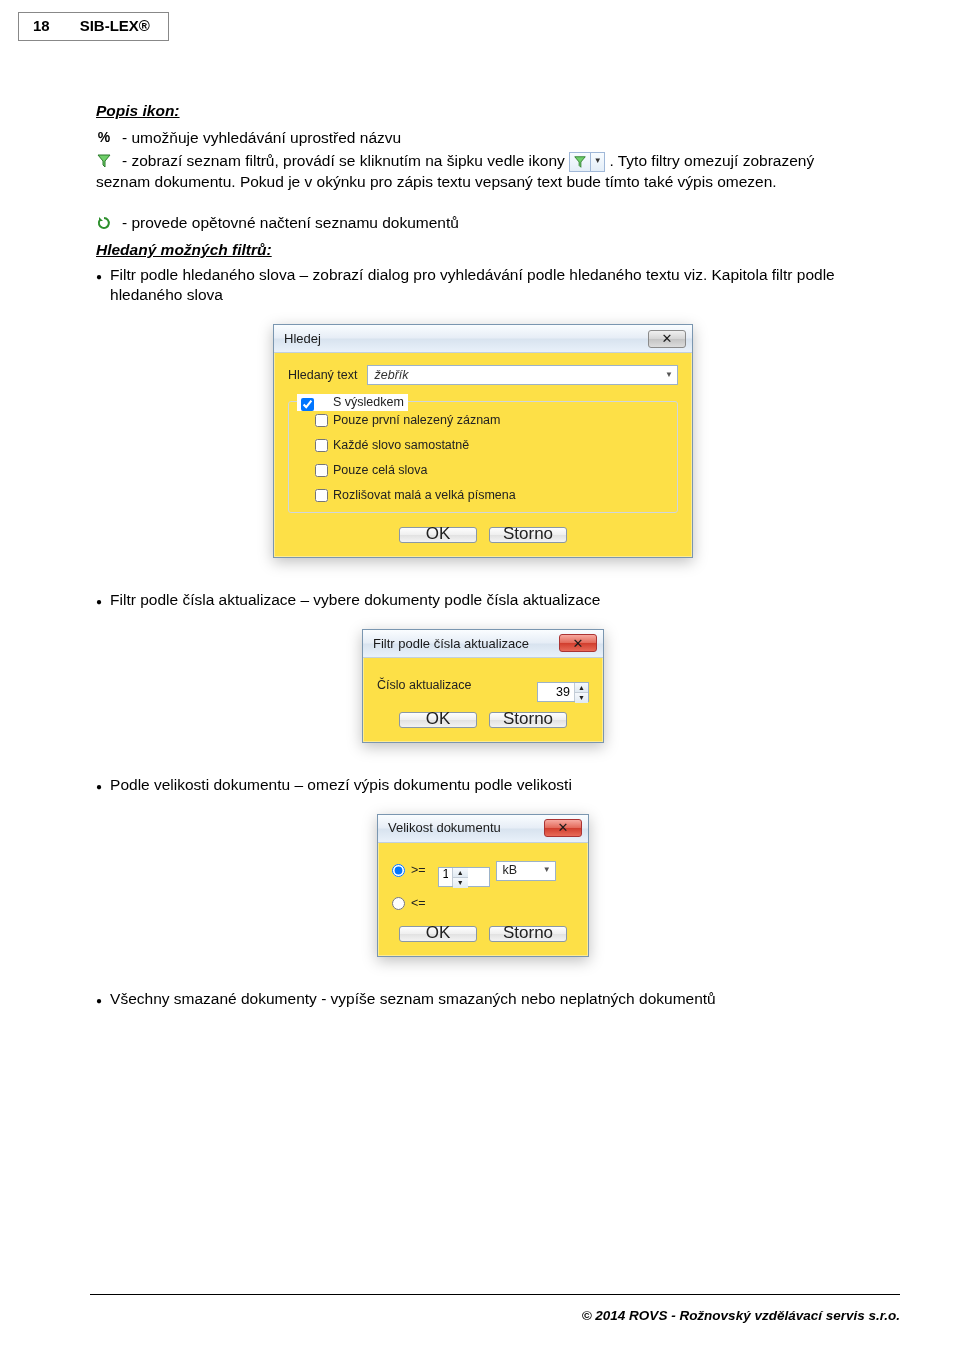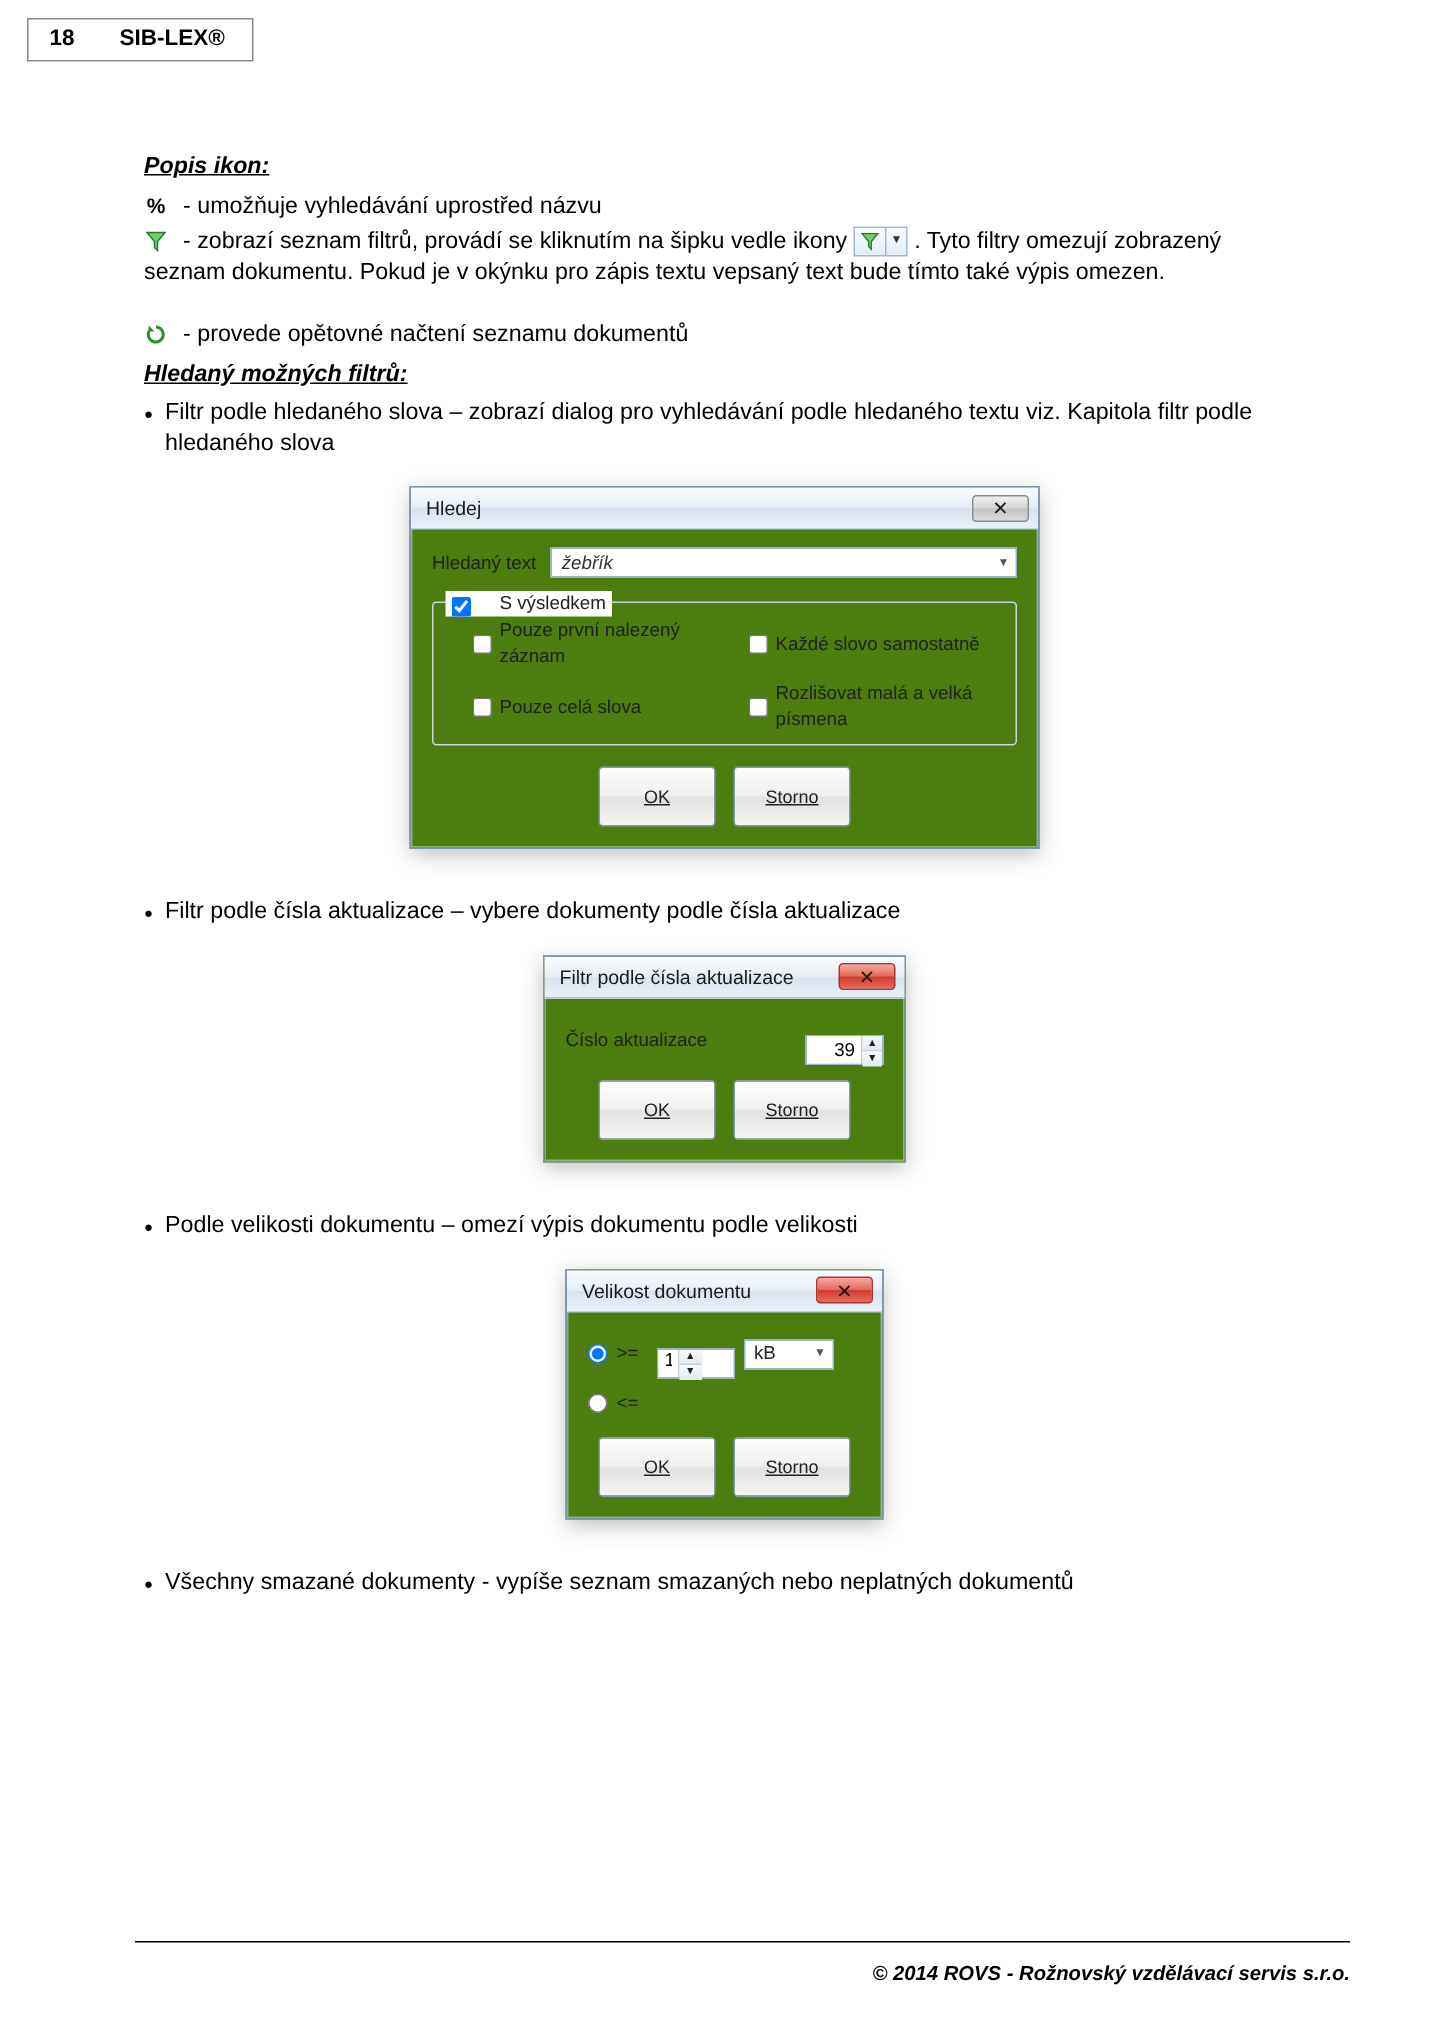--- a/index.html
+++ b/index.html
@@ -56,21 +56,21 @@
     font-weight: bold; font-style: italic; text-decoration: underline;
     margin-top: 6px; margin-bottom: 4px;
   }
   ul.bullets { list-style: none; padding-left: 0; }
   ul.bullets li { display:flex; align-items:flex-start; margin-bottom:3px; }
   ul.bullets li::before { content:"●"; font-size:10px; margin-right:8px; margin-top:5px; }
   .dialog-wrap { display:flex; justify-content:center; margin: 18px 0 32px 0; }
 
   
   .dlg {
-    background:#4d7c0f; border:1px solid #7a96b0;
+    background:#fde047; border:1px solid #7a96b0;
     box-shadow: 0 0 0 1px rgba(255,255,255,.4) inset, 0 4px 14px rgba(0,0,0,.25);
     font-size:12.5px; color:#222;
   }
   .dlg-title {
     height:28px; display:flex; align-items:center; justify-content:space-between;
     padding: 0 6px 0 10px;
     background: linear-gradient(#fafdff,#e6edf6 48%,#d8e3ef 52%,#e9f1fa);
     border-bottom:1px solid #c2d0de;
   }
   .dlg-title span { font-size:13px; color:#1a1a1a; }
@@ -92,26 +92,26 @@
     display:flex; align-items:center; justify-content:space-between; padding:0 4px 0 6px;
     font-style: italic; color:#333;
   }
   .combo .cb-arrow { font-size:8px; color:#555; }
   .chk { display:flex; align-items:center; gap:5px; font-size:12.5px; }
   .chk input { width:13px; height:13px; }
   .group {
     border:1px solid #cfd6dd; border-radius:3px; padding:10px 12px 8px 26px; position:relative;
   }
   .group-legend { position:absolute; top:-8px; left:8px; background:#fff; padding:0 4px; display:flex; align-items:flex-end; gap:19px; }
-  .grid2 { display:grid; grid-template-columns:1fr 1fr; row-gap:8px; column-gap:18px; }
+  .grid2 { display:grid; grid-template-columns:1fr; row-gap:8px; column-gap:18px; }
   .btn-row { display:flex; justify-content:center; gap:12px; margin-top:14px; }
   .btn {
-    min-width:78px; height:40px; border:1px solid #8a98a8; border-radius:3px;
+    min-width:78px; height:16px; border:1px solid #8a98a8; border-radius:3px;
     background: linear-gradient(#fefefe,#efefef 48%,#e2e2e2 52%,#f3f3f3);
-    font-size:12px; cursor:pointer; display:flex; align-items:center; justify-content:center;text-decoration:underline;
+    font-size:17px; cursor:pointer; display:flex; align-items:center; justify-content:center;
   }
   .spin {
     width:52px; height:20px; border:1px solid #9cb2c8; display:flex; align-items:stretch; background:#fff;margin-top:12px;
   }
   .spin input { border:none; width:36px; text-align:right; padding:0 4px; font-size:12.5px; outline:none; }
   .spin .sp-btns { width:16px; border-left:1px solid #c3ccd6; display:flex; flex-direction:column; }
   .spin .sp-btns div { flex:1; font-size:7px; display:flex; align-items:center; justify-content:center; background:linear-gradient(#f6f9fc,#e1eaf2); cursor:pointer; }
   .spin .sp-btns div:first-child { border-bottom:1px solid #c3ccd6; }
   .radio-row { display:flex; align-items:center; gap:6px; margin-bottom:8px;}
   .radio-row input { width:13px; height:13px; }

